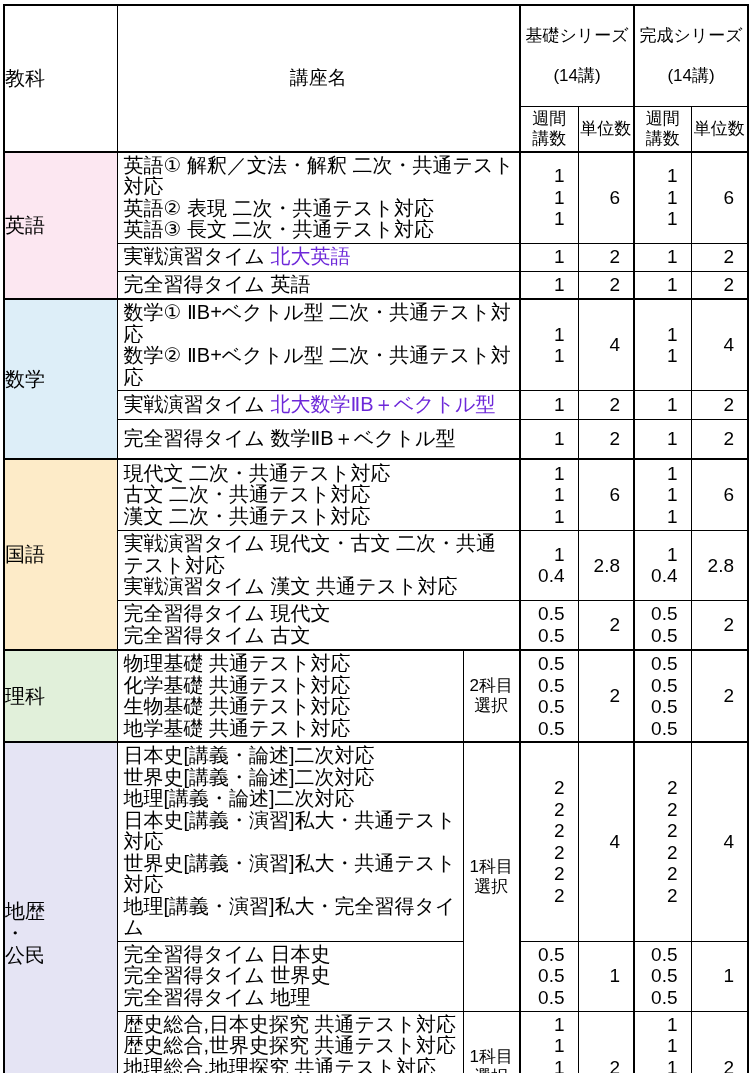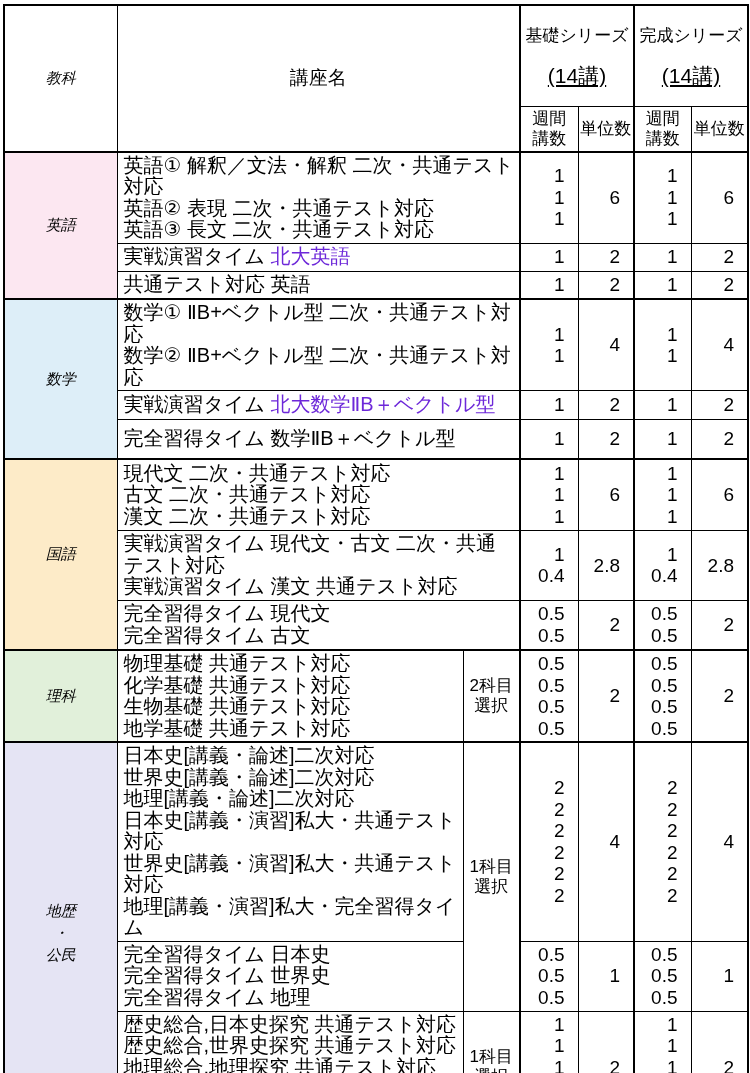--- a/index.html
+++ b/index.html
@@ -13,24 +13,24 @@
 
   table { border-collapse:collapse; table-layout:fixed; width:744px; border:2px solid #000; }
   th,td { border:1px solid #000; overflow:hidden; vertical-align:middle; padding:0; }
 
   
   .vb { border-left:2px solid #000; }          
   tr.sec > th, tr.sec > td { border-top:2px solid #000; }
 
   thead th { font-size:17px; font-weight:normal; text-align:center; white-space:pre-line; line-height:20px; }
   thead .series-name { font-size:17px; }
-  thead .series-sub  { font-size:21px;text-decoration:underline; }
+  thead .series-sub  { font-size:17px; }
 
   .subject {
-    text-align:center; font-size:15px; white-space:pre-line; line-height:22px;font-style:italic;
+    text-align:left; font-size:20px; white-space:pre-line; line-height:22px;
   }
   .c-eng   { background:#fce7f1; }
   .c-math  { background:#ddeef8; }
   .c-koku  { background:#fdebc8; }
   .c-sci   { background:#e1f0da;margin-top:15px; }
   .c-geo   { background:#e5e4f4; }
   .c-info  { background:#8b5cf6; }
 
   .course {
     text-align:left; font-size:20px; line-height:21.5px;
@@ -102,21 +102,21 @@
         <td class="num">6</td>
       </tr>
       <tr style="height:28px">
         <td colspan="2" class="course"><span>実戦演習タイム </span><span class="red">北大英語</span></td>
         <td class="num vb">1</td>
         <td class="num">2</td>
         <td class="num vb">1</td>
         <td class="num">2</td>
       </tr>
       <tr style="height:28px">
-        <td colspan="2" class="course">共通テスト対応 英語</td>
+        <td colspan="2" class="course">完全習得タイム 英語</td>
         <td class="num vb">1</td>
         <td class="num">2</td>
         <td class="num vb">1</td>
         <td class="num">2</td>
       </tr>
 
       <tr class="sec" style="height:46px">
         <td rowspan="3" class="subject c-math">数学</td>
         <td colspan="2" class="course">数学① ⅡB+ベクトル型 二次・共通テスト対応
 数学② ⅡB+ベクトル型 二次・共通テスト対応</td>

